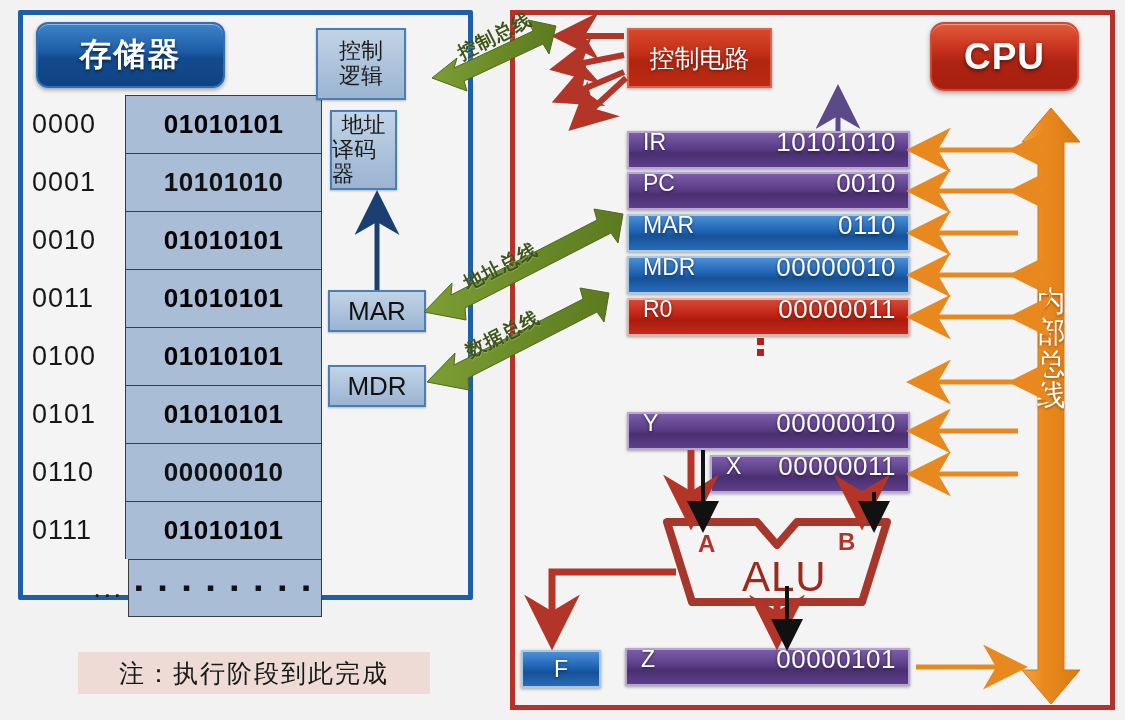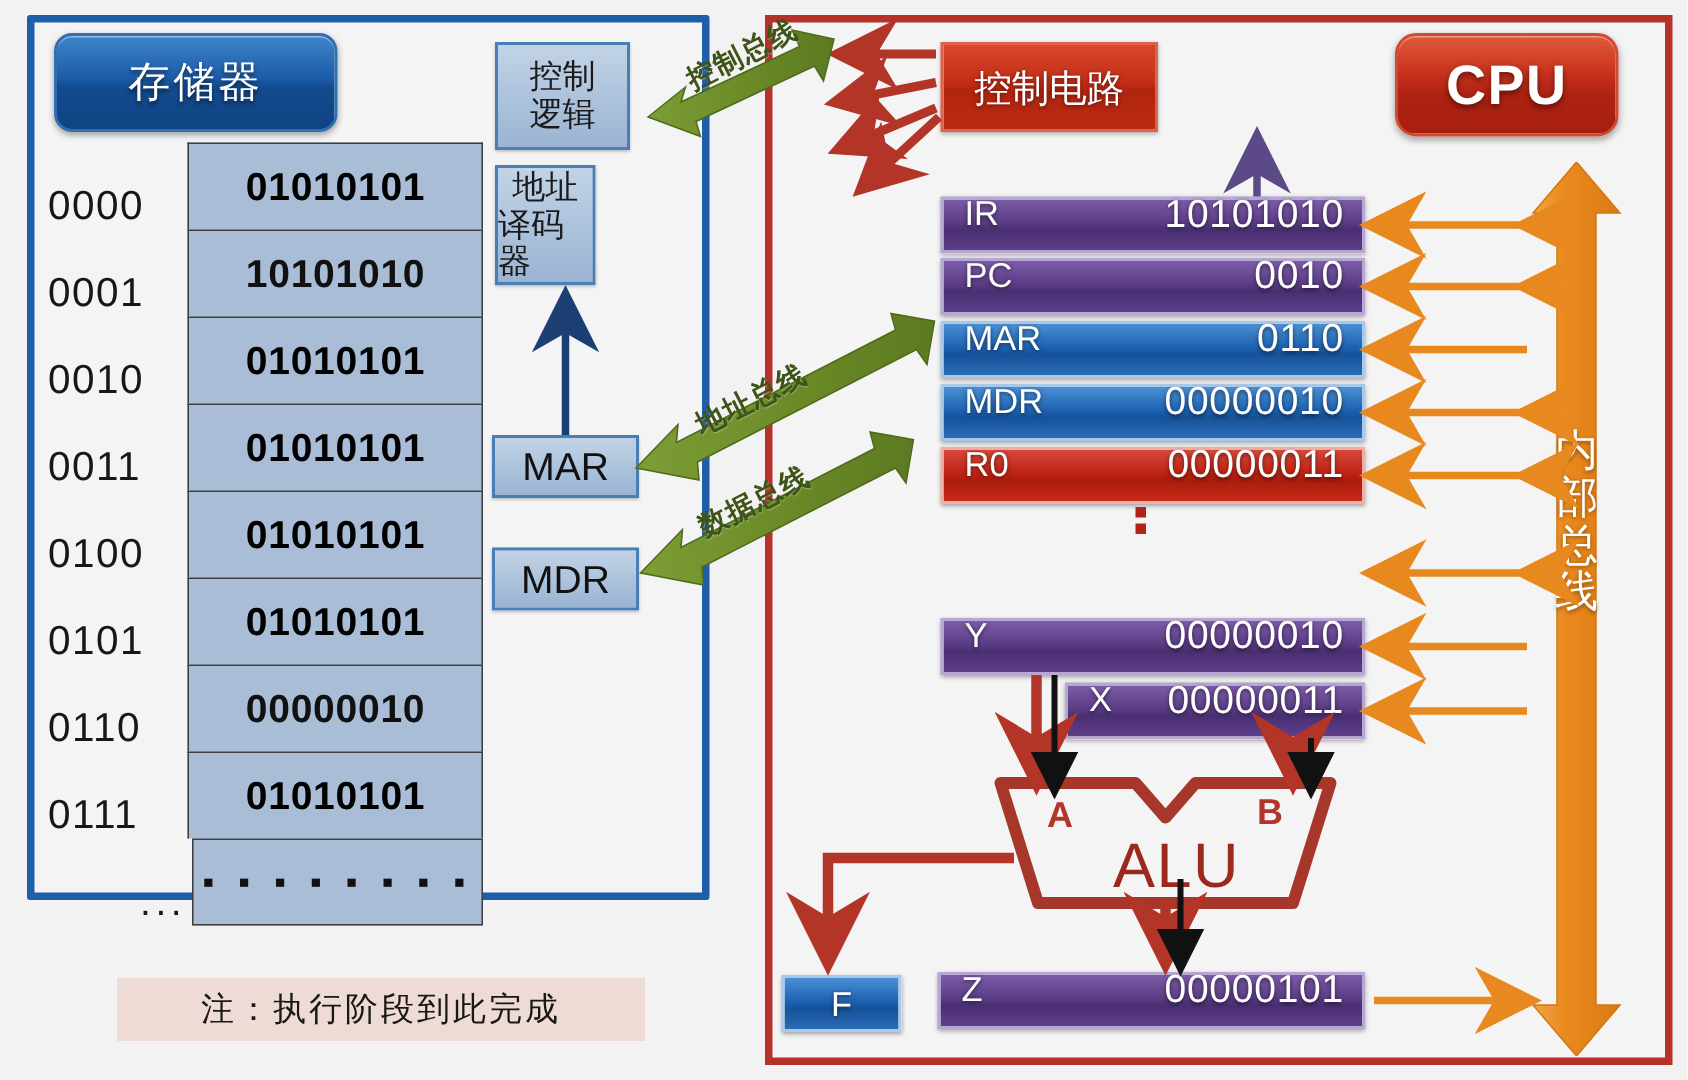--- a/index.html
+++ b/index.html
@@ -28,28 +28,28 @@
     border-radius: 2px;
   }
   #memory-title {
     left: 36px; top: 22px; width: 185px; height: 62px;
     border-radius: 12px;
     background: linear-gradient(180deg,#3e84c8 0%, #1c5ca8 45%, #134b8f 55%, #0f4483 100%);
     border: 2px solid #2f6fb5;
     box-shadow: 0 2px 4px rgba(0,0,0,.35), inset 0 1px 0 rgba(255,255,255,.45);
     display: flex; align-items: center; justify-content: center;
     color: #ffffff;
-    font-size: 28px; font-weight: normal;
+    font-size: 32px; font-weight: bold;
     letter-spacing: 2px;
     text-shadow: 0 2px 3px rgba(0,0,0,.55);
   }
 
   
   #mem-table { left: 22px; top: 95px; width: 300px; }
-  .mem-row { display: flex; align-items: flex-end; height: 58px; }
+  .mem-row { display: flex; align-items: center; height: 58px; }
   .mem-addr {
     width: 95px; text-align: left; padding-left: 10px;
     font-size: 27px; color: #171717; letter-spacing: 1px;
     font-family: "Liberation Sans", sans-serif;
   }
   .mem-cell {
     width: 200px; height: 58px;
     box-sizing: border-box;
     background: #a9bdd6;
     border: 1px solid #3d3d3d;
@@ -67,40 +67,40 @@
   
   .mem-sidebox {
     background: linear-gradient(180deg,#c2d3e6 0%, #9ab4d2 100%);
     border: 2px solid #4a7fb5;
     box-sizing: border-box;
     display: flex; flex-direction: column;
     align-items: center; justify-content: center;
     color: #1a1a1a; font-size: 22px; line-height: 1.12;
     box-shadow: 0 1px 2px rgba(0,0,0,.25);
   }
-  #ctrl-logic-box { left: 330px; top: 28px; width: 90px; height: 72px; }
+  #ctrl-logic-box { left: 316px; top: 28px; width: 90px; height: 72px; }
   #addr-decoder-box { left: 330px; top: 110px; width: 67px; height: 80px; }
 
   .mem-reg-box {
     background: linear-gradient(180deg,#c2d3e6 0%, #9ab4d2 100%);
     border: 2px solid #4a7fb5;
     box-sizing: border-box;
     display: flex; align-items: center; justify-content: center;
     color: #111; font-size: 26px;
     box-shadow: 0 1px 2px rgba(0,0,0,.25);
   }
   #mar-box { left: 328px; top: 290px; width: 98px; height: 42px; }
   #mdr-box { left: 328px; top: 365px; width: 98px; height: 42px; }
 
   
   #note-box {
     left: 78px; top: 652px; width: 352px; height: 42px;
     background: #eedbd5;
     display: flex; align-items: center; justify-content: center;
-    font-size: 22px; color: #181818; letter-spacing: 2px;
+    font-size: 25px; color: #181818; letter-spacing: 2px;
   }
 
   
   #cpu-panel {
     left: 510px; top: 10px; width: 605px; height: 700px;
     border: 5px solid #b53129;
     background: #f4f4f4;
     box-sizing: border-box;
   }
   #cpu-badge {

